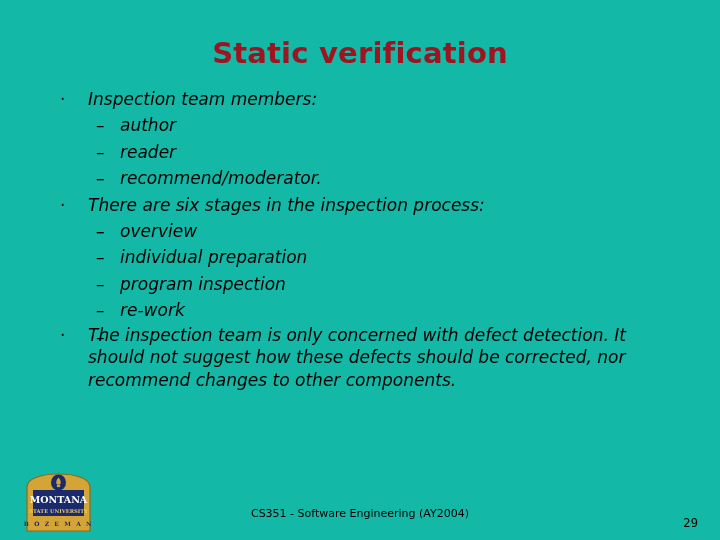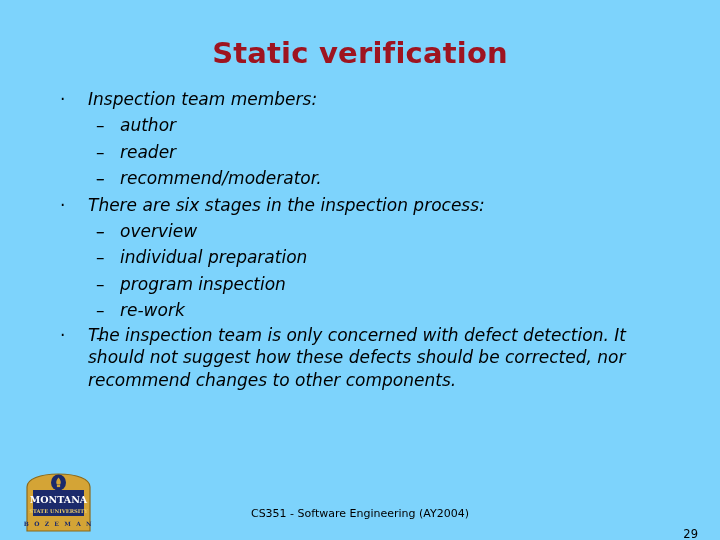--- a/index.html
+++ b/index.html
@@ -11,21 +11,21 @@
     height: 540px;
     background: #ffffff;
     font-family: "DejaVu Sans", sans-serif;
     overflow: hidden;
     position: relative;
   }
   .slide {
     position: relative;
     width: 720px;
     height: 540px;
-    background: #7dd3fc;
+    background: #14b8a6;
   }
 
   
   .slide-title {
     position: absolute;
     left: 0;
     top: 36px;
     width: 720px;
     text-align: center;
     font-size: 29px;
@@ -105,21 +105,21 @@
     top: 507px;
     width: 720px;
     text-align: center;
     font-size: 11px;
     color: #000000;
     line-height: 14px;
   }
   .footer-page {
     position: absolute;
     right: 22px;
-    top: 527px;
+    top: 516px;
     font-size: 11.5px;
     color: #000000;
     line-height: 14px;
     text-align: center;
   }
 
   
   .logo {
     position: absolute;
     left: 24px;

